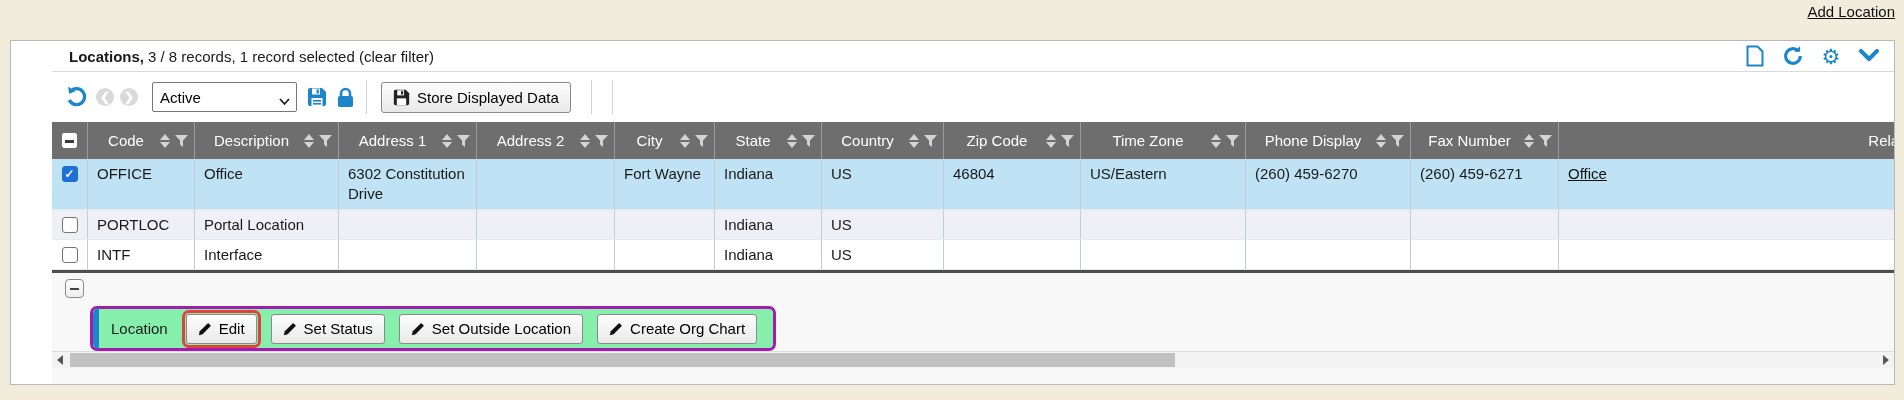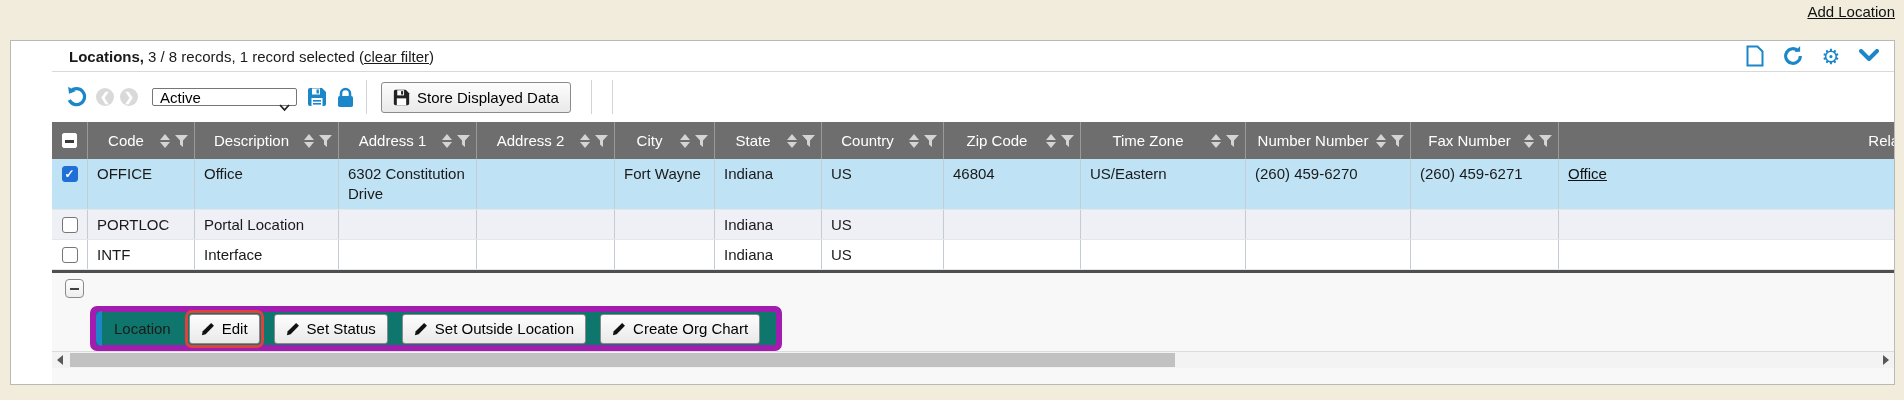--- a/index.html
+++ b/index.html
@@ -9,30 +9,30 @@
   
   .add-link { position:absolute; top:3px; right:9px; text-decoration:underline; color:#111; cursor:pointer; }
 
   
   .panel { position:absolute; left:10px; right:9px; top:40px; bottom:15px; background:#fff; border:1px solid #b9b9b9; display:flex; flex-direction:column; overflow:hidden;padding-left:41px; }
 
   
   .titlebar { height:31px; display:flex; align-items:center; padding:0 14px 0 17px; border-bottom:1px solid #d9d9d9; flex:0 0 auto; }
   .title-bold { font-weight:bold; }
   .title-rest { margin-left:4px; }
-  .link-inline { text-decoration:underline; cursor:pointer; }
+  .link-inline { cursor:pointer; }
   .title-icons { margin-left:auto; display:flex; align-items:center; gap:16px; }
   .tbi { width:22px; height:22px; display:flex; align-items:center; justify-content:center; cursor:pointer; color:#1b87c9; }
   .gear-glyph { font-size:21px; line-height:1; color:#1b87c9; }
 
   
   .toolbar { height:50px; display:flex; align-items:center; padding:0 10px 0 12px; flex:0 0 auto; }
   .undo-btn { width:26px; height:26px; display:flex; align-items:center; justify-content:center; cursor:pointer; }
   .nav-circle { width:18px; height:18px; border-radius:50%; background:#d9d9d9; color:#fff; display:flex; align-items:center; justify-content:center; font-size:12px; font-weight:bold; margin-left:6px; cursor:default; line-height:1; }
-  .select-wrap { position:relative; margin-left:14px; width:145px; height:18px; }
+  .select-wrap { position:relative; margin-left:14px; width:145px; height:30px; }
   .select-wrap select { width:100%; height:100%; border:1px solid #767676; background:#fff; font-family:inherit; font-size:15px; padding:0 24px 0 7px; appearance:none; -webkit-appearance:none; border-radius:2px; }
   .select-arrow { position:absolute; right:7px; top:10px; pointer-events:none; }
   .tool-ico { margin-left:10px; display:flex; align-items:center; cursor:pointer; }
   .vsep { width:1px; height:34px; background:#d4d4d4; margin:0 0 0 12px; }
   .tool-btn { margin-left:14px; height:31px; display:inline-flex; align-items:center; gap:7px; padding:0 11px; border:1px solid #8a8a8a; border-radius:3px; background:linear-gradient(#fdfdfd,#e9e9e9); font-size:15px; cursor:pointer; white-space:nowrap; }
   .tool-btn.disabled { border:1px solid #e3e3e3; background:#f7f7f7; color:#cfcfcf; cursor:default; }
   .vsep2 { width:1px; height:34px; background:#d4d4d4; margin-left:20px; }
 
   
   .grid { flex:0 0 auto; overflow:hidden; }
@@ -57,21 +57,21 @@
   .cb.indet::after { content:""; position:absolute; left:2px; right:2px; top:6px; height:3px; background:#3a3a3a; }
   .row-chk-col { flex:0 0 36px; display:flex; align-items:flex-start; justify-content:center; padding-top:7px; border-right:1px solid #c2ccd2; }
   .grid-bottom { height:3px; background:#4f4f4f; width:2280px; }
 
   
   .lower { flex:1 1 auto; background:#f8f8f8; display:flex; flex-direction:column; }
   .collapse-row { height:31px; display:flex; align-items:center; padding-left:13px; }
   .collapse-btn { width:19px; height:19px; border:1px solid #8a8a8a; border-radius:4px; background:linear-gradient(#ffffff,#ededed); position:relative; cursor:pointer; }
   .collapse-btn::after { content:""; position:absolute; left:4px; right:4px; top:8px; height:2px; background:#444; }
   .action-wrap { padding:2px 0 0 38px; }
-  .action-box { position:relative; display:inline-flex; align-items:center; gap:14px; height:45px; background:#0f766e; border:6px solid #a21caf; border-radius:7px; padding:0 16px 0 18px; }
+  .action-box { position:relative; display:inline-flex; align-items:center; gap:14px; height:45px; background:#86efac; border:3px solid #a21caf; border-radius:7px; padding:0 16px 0 18px; }
   .action-accent { position:absolute; left:0; top:-1px; bottom:-1px; width:6px; background:#1b87c9; border-radius:7px 0 0 7px; }
   .group-label { margin-right:4px; }
   .act-btn { height:30px; display:inline-flex; align-items:center; gap:7px; padding:0 11px; border:1px solid #8a8a8a; border-radius:3px; background:linear-gradient(#fdfdfd,#e9e9e9); font-size:15px; cursor:pointer; white-space:nowrap;text-align:center; }
   .act-btn.highlight { outline:3px solid #e2403d; outline-offset:1px; }
 
   
   .hscroll { flex:0 0 17px; background:#f3f3f3; border-top:1px solid #dcdcdc; position:relative; }
   .sb-arrow { position:absolute; top:0; width:16px; height:16px; display:flex; align-items:center; justify-content:center; cursor:pointer; }
   .sb-left { left:0; }
   .sb-right { right:0; }
@@ -252,21 +252,21 @@
           <span class="hlabel">Time Zone</span>
           <span class="sort">
             <span class="tri-up"></span>
             <span class="tri-down"></span>
           </span>
           <svg width="13" height="12" viewBox="0 0 13 12">
             <path d="M0 0h13L8 5.6V12L5 9.6V5.6Z" fill="#d4d4d4"></path>
           </svg>
         </div>
         <div class="hcell" style="flex: 0 0 165px;">
-          <span class="hlabel">Number Number</span>
+          <span class="hlabel">Phone Display</span>
           <span class="sort">
             <span class="tri-up"></span>
             <span class="tri-down"></span>
           </span>
           <svg width="13" height="12" viewBox="0 0 13 12">
             <path d="M0 0h13L8 5.6V12L5 9.6V5.6Z" fill="#d4d4d4"></path>
           </svg>
         </div>
         <div class="hcell" style="flex: 0 0 148px;">
           <span class="hlabel">Fax Number</span>

